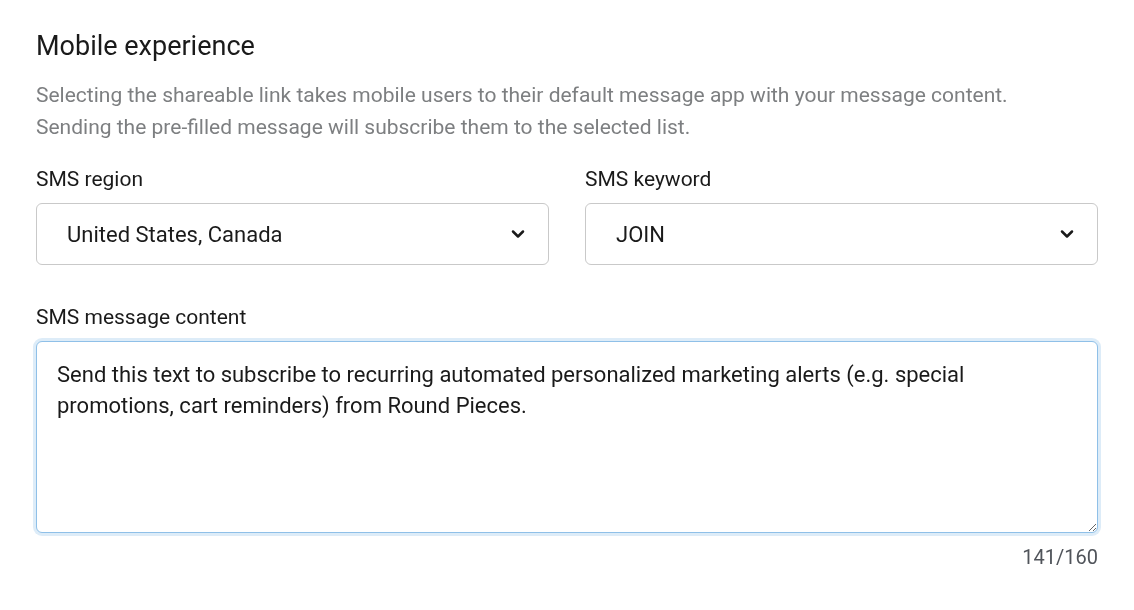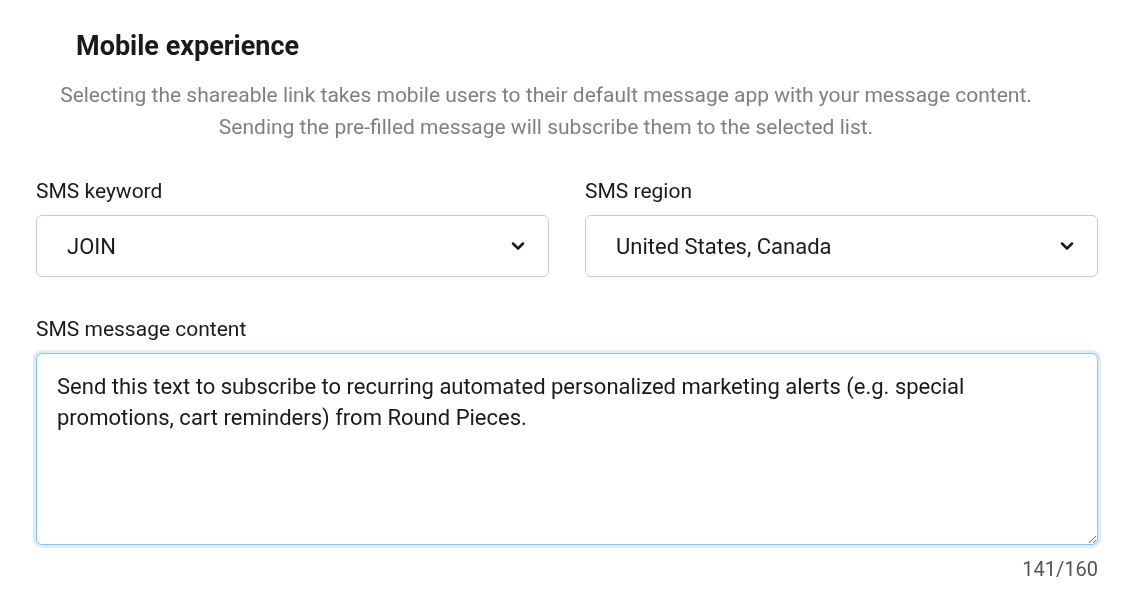--- a/index.html
+++ b/index.html
@@ -9,32 +9,30 @@
     }
     body {
       font-family: -apple-system, BlinkMacSystemFont, "Segoe UI", Roboto, Helvetica, Arial, sans-serif;
       background: #ffffff;
       padding: 30px 36px;
       color: #1a1a1a;
       width: 1134px;
     }
     .section-title {
       font-size: 27px;
-      font-weight: 700;
+      font-weight: 400;
       color: #1a1a1a;
       margin-bottom: 18px;
-      margin-left: 40px;
     }
     .section-description {
       font-size: 21px;
       color: #7d7f81;
       line-height: 1.5;
-      margin-bottom: 36px;
+      margin-bottom: 24px;
       max-width: 1020px;
-      text-align: center;
     }
     .form-row {
       display: flex;
       gap: 36px;
       margin-bottom: 40px;
     }
     .form-group {
       flex: 1;
       display: flex;
       flex-direction: column;
@@ -102,38 +100,38 @@
     }
   </style>
 </head>
 <body>
 
 <h2 class="section-title">Mobile experience</h2>
 <p class="section-description">Selecting the shareable link takes mobile users to their default message app with your message content. Sending the pre-filled message will subscribe them to the selected list.</p>
 
 <div class="form-row">
   <div class="form-group">
-    <label class="form-label">SMS keyword</label>
+    <label class="form-label">SMS region</label>
     <div class="select-wrapper">
       <select class="select-field">
-        <option>JOIN</option>
+        <option>United States, Canada</option>
       </select>
       <span class="chevron-icon">
         <svg width="20" height="20" viewBox="0 0 24 24" fill="none" stroke="#1a1a1a" stroke-width="3" stroke-linecap="round" stroke-linejoin="round">
           <polyline points="6 9 12 15 18 9"></polyline>
         </svg>
       </span>
     </div>
   </div>
 
   <div class="form-group">
-    <label class="form-label">SMS region</label>
+    <label class="form-label">SMS keyword</label>
     <div class="select-wrapper">
       <select class="select-field">
-        <option>United States, Canada</option>
+        <option>JOIN</option>
       </select>
       <span class="chevron-icon">
         <svg width="20" height="20" viewBox="0 0 24 24" fill="none" stroke="#1a1a1a" stroke-width="3" stroke-linecap="round" stroke-linejoin="round">
           <polyline points="6 9 12 15 18 9"></polyline>
         </svg>
       </span>
     </div>
   </div>
 </div>
 

